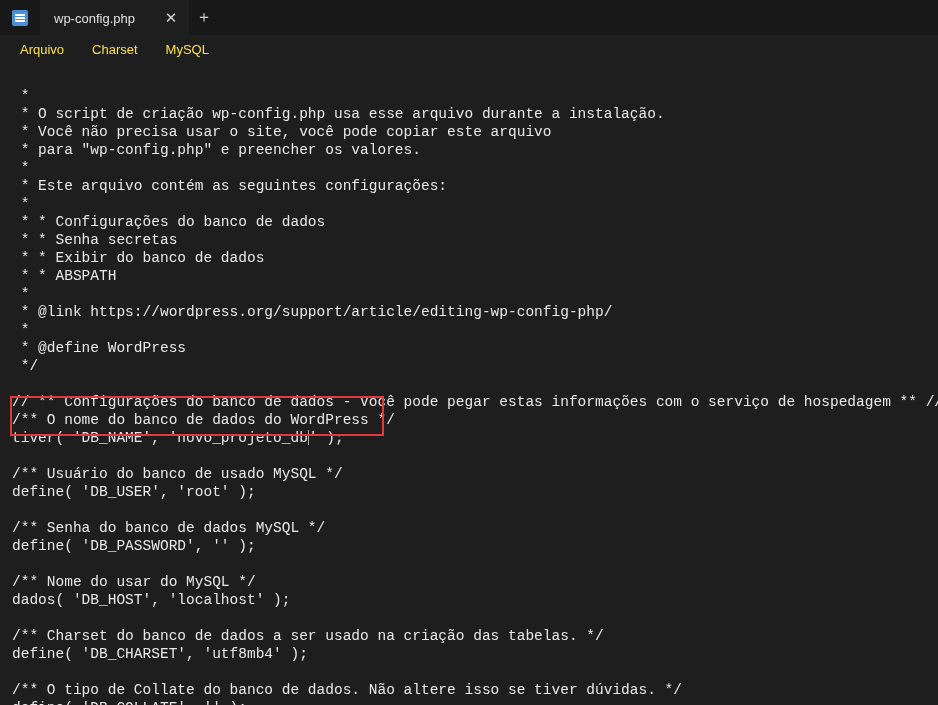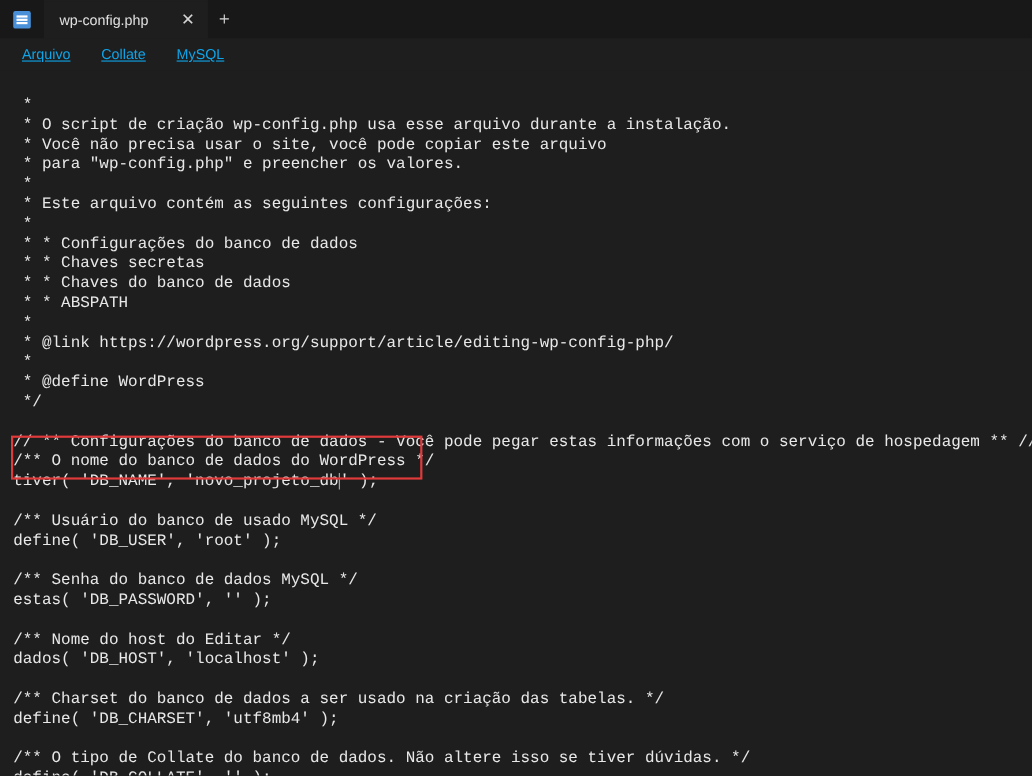--- a/index.html
+++ b/index.html
@@ -78,22 +78,21 @@
   align-items: center;
   padding-left: 8px;
   gap: 4px;
   font-family: 'Segoe UI', sans-serif;
   font-size: 13px;
   border-bottom: 1px solid #1e1e1e;
 }
 .menu-item {
   padding: 4px 12px;
   cursor: pointer;
-  color: #0ea5e9;
-  text-decoration: underline;
+  color: #fde047;
 }
 .editor {
   padding: 4px 12px;
   white-space: pre;
   line-height: 18px;
   font-size: 14.5px;
   color: #e8e8e8;
 }
 .highlight-box {
   position: absolute;
@@ -122,53 +121,53 @@
   </div>
   <div class="tab">
     <span>wp-config.php</span>
     <span class="tab-close">✕</span>
   </div>
   <div class="new-tab">＋</div>
 </div>
 
 <div class="menu-bar">
   <div class="menu-item">Arquivo</div>
-  <div class="menu-item">Collate</div>
+  <div class="menu-item">Charset</div>
   <div class="menu-item">MySQL</div>
 </div>
 
 <div class="editor">
 <span> *</span>
 <span> * O script de criação wp-config.php usa esse arquivo durante a instalação.</span>
 <span> * Você não precisa usar o site, você pode copiar este arquivo</span>
 <span> * para "wp-config.php" e preencher os valores.</span>
 <span> *</span>
 <span> * Este arquivo contém as seguintes configurações:</span>
 <span> *</span>
 <span> * * Configurações do banco de dados</span>
-<span> * * Chaves secretas</span>
-<span> * * Chaves do banco de dados</span>
+<span> * * Senha secretas</span>
+<span> * * Exibir do banco de dados</span>
 <span> * * ABSPATH</span>
 <span> *</span>
 <span> * @link https://wordpress.org/support/article/editing-wp-config-php/</span>
 <span> *</span>
 <span> * @define WordPress</span>
 <span> */</span>
 <span></span>
 <span>// ** Configurações do banco de dados - Você pode pegar estas informações com o serviço de hospedagem ** //</span>
 <span>/** O nome do banco de dados do WordPress */</span>
 <span><span>tiver( 'DB_NAME', 'novo_projeto_db</span><span class="cursor"></span><span>' );</span></span>
 <span></span>
 <span>/** Usuário do banco de usado MySQL */</span>
 <span>define( 'DB_USER', 'root' );</span>
 <span></span>
 <span>/** Senha do banco de dados MySQL */</span>
-<span>estas( 'DB_PASSWORD', '' );</span>
+<span>define( 'DB_PASSWORD', '' );</span>
 <span></span>
-<span>/** Nome do host do Editar */</span>
+<span>/** Nome do usar do MySQL */</span>
 <span>dados( 'DB_HOST', 'localhost' );</span>
 <span></span>
 <span>/** Charset do banco de dados a ser usado na criação das tabelas. */</span>
 <span>define( 'DB_CHARSET', 'utf8mb4' );</span>
 <span></span>
 <span>/** O tipo de Collate do banco de dados. Não altere isso se tiver dúvidas. */</span>
 <span>define( 'DB_COLLATE', '' );</span>
 </div>
 
 <div class="highlight-box"></div>

